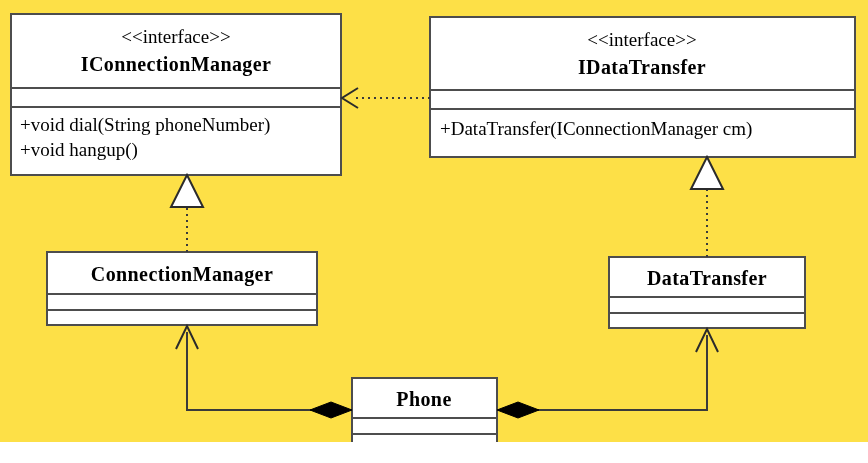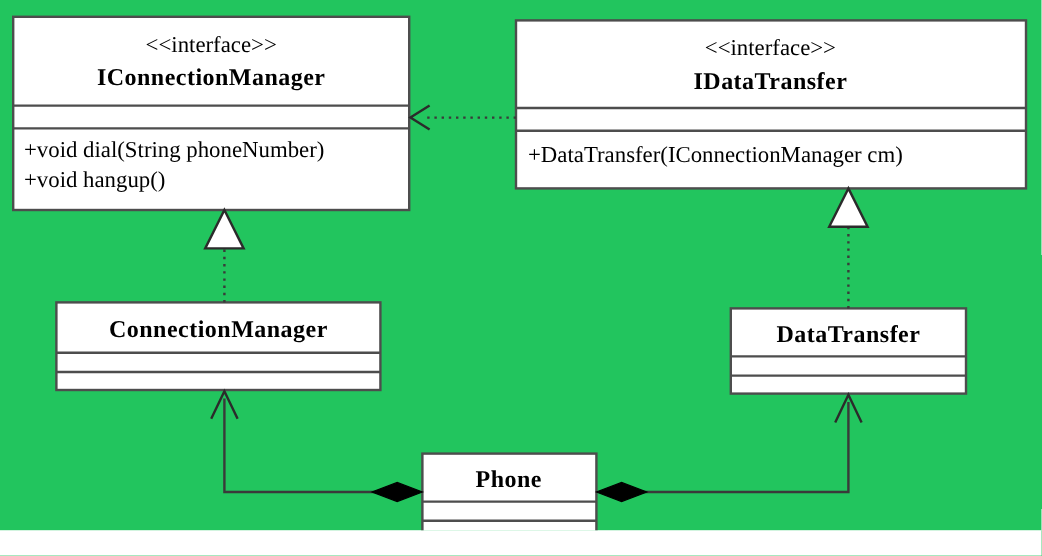--- a/index.html
+++ b/index.html
@@ -8,21 +8,21 @@
     padding: 0;
     background: #ffffff;
   }
   body {
     font-family: "Liberation Serif", "DejaVu Serif", serif;
   }
   #diagram-root {
     position: relative;
     width: 868px;
     height: 442px;
-    background: #22c55e;
+    background: #fde047;
     overflow: hidden;
   }
   svg#uml-canvas {
     display: block;
     width: 868px;
     height: 463px;
   }
   .cls-box {
     fill: #ffffff;
     stroke: #4d4d4d;

